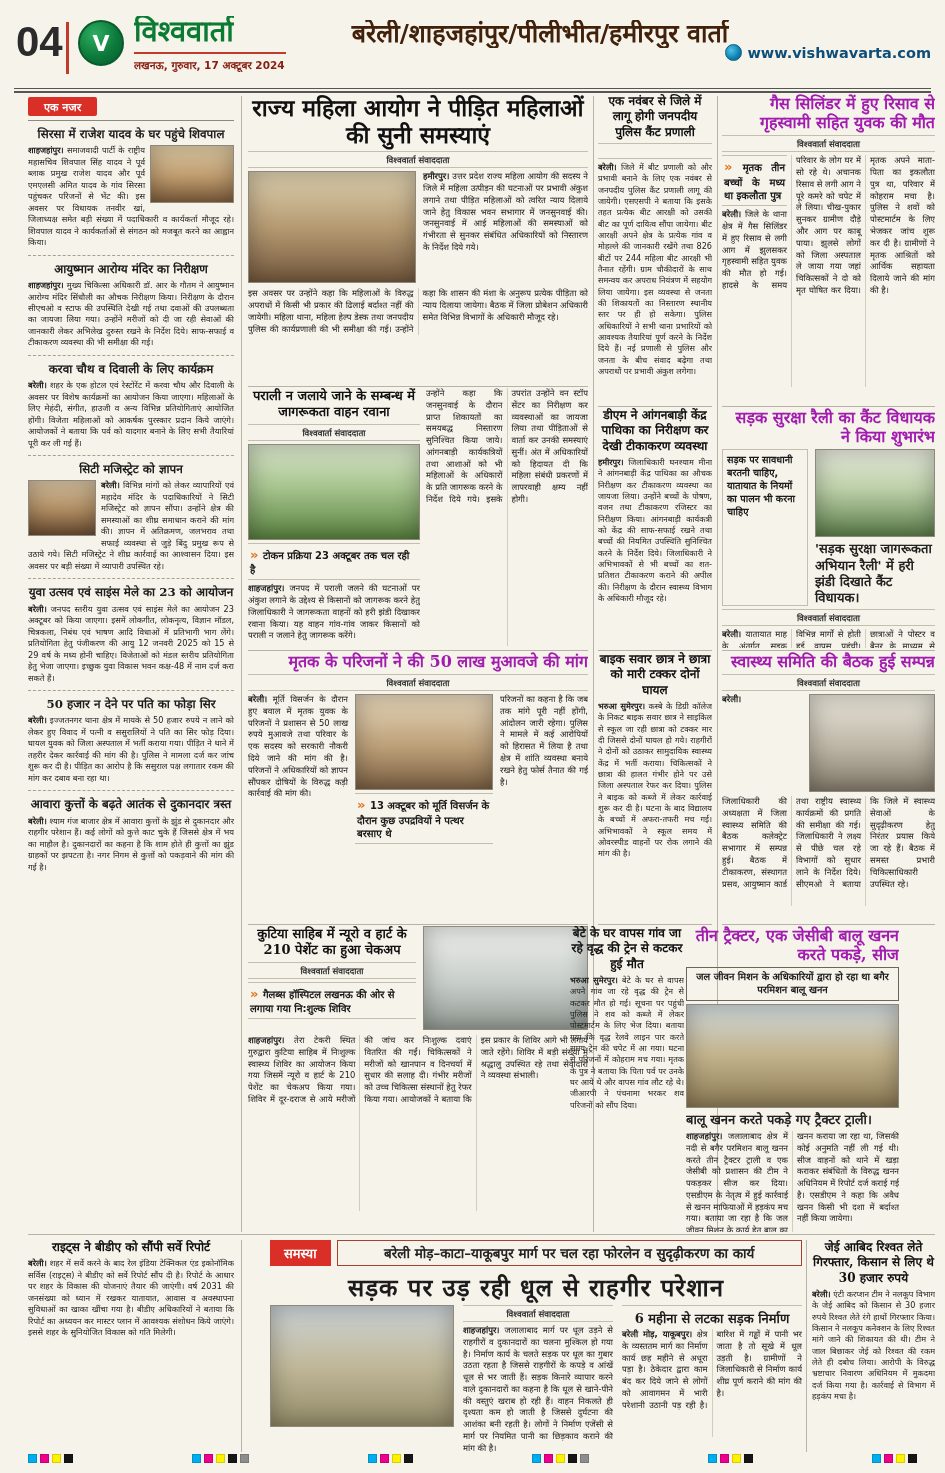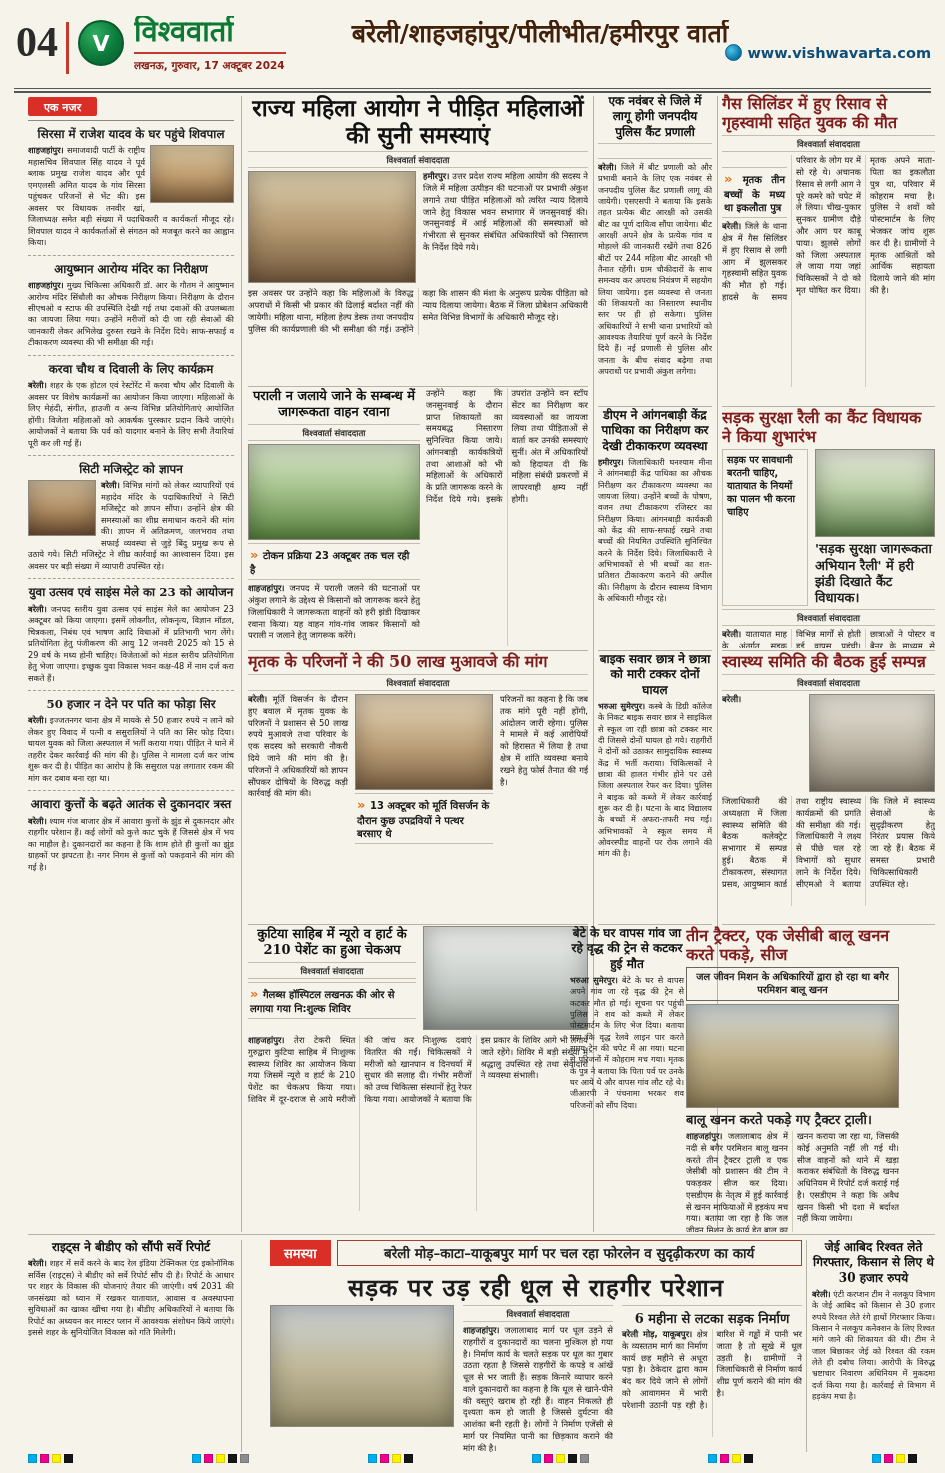--- a/index.html
+++ b/index.html
@@ -7,21 +7,21 @@
   body {
     position:relative;
     background:#f6f3ea;
     font-family:"DejaVu Sans", sans-serif;
     color:#1c1c1c;
     -webkit-font-smoothing:antialiased;
   }
   .abs { position:absolute; overflow:hidden; }
 
   
-  .pagenum { left:16px; top:18px; font-size:42px; font-weight:bold; color:#2b2b2b; font-family:Liberation Serif, serif;text-align:right; }
+  .pagenum { left:16px; top:18px; font-size:42px; font-weight:bold; color:#2b2b2b; font-family:Liberation Sans, sans-serif;text-align:right; }
   .hdr-vbar { left:66px; top:22px; width:3px; height:52px; background:#c23a2b; }
   .logo { left:78px; top:20px; width:46px; height:46px; border-radius:50%;
           background:radial-gradient(circle at 35% 30%, #2fae62 0%, #0c7a3a 55%, #065a33 100%);
           border:2px solid #0a5c2e; color:#fff; font-weight:bold; font-size:22px;
           display:flex; align-items:center; justify-content:center; }
   .masthead { left:134px; top:16px; font-size:29px; font-weight:bold; color:#0b7a33; line-height:1.05;
               font-family:"DejaVu Serif", serif; }
   .mast-rule { left:134px; top:52px; width:152px; height:2px; background:#c23a2b; }
   .dateline-top { left:134px; top:58px; font-size:10.5px; color:#8a2014; font-weight:bold; }
   .region-strip { left:300px; top:20px; width:480px; text-align:center; font-size:25px; font-weight:bold;
@@ -33,21 +33,21 @@
   .website span { font-size:14.5px; font-weight:bold; color:#0e4e79; }
   .hdr-rule { left:14px; right:14px; top:88px; height:5px; border-top:1px solid #555; border-bottom:2px solid #555; position:absolute; }
 
   
   .vline { width:1px; background:#b9b2a6; }
   .hline { height:1px; background:#b9b2a6; }
 
   
   .h-xl { font-size:23px; line-height:1.18; font-weight:bold; text-align:center; color:#111;
           font-family:"DejaVu Serif", serif; }
-  .h-lg { font-size:16px; line-height:1.2; font-weight:bold; text-align:left; color:#7f1d1d;
+  .h-lg { font-size:16px; line-height:1.2; font-weight:bold; text-align:right; color:#a21caf;
           font-family:"DejaVu Serif", serif; }
   .h-md { font-size:13px; line-height:1.25; font-weight:bold; text-align:center; color:#111;
           font-family:"DejaVu Serif", serif; }
   .h-sm { font-size:12px; line-height:1.28; font-weight:bold; text-align:center; color:#111;
           font-family:"DejaVu Serif", serif; }
   .byline { text-align:center; font-size:8.5px; font-weight:bold; color:#333;
             border-top:1px solid #c4bdb0; border-bottom:1px solid #c4bdb0; padding:2px 0; margin:3px 0; }
   .body { font-size:8.4px; line-height:1.4; text-align:justify; color:#222; }
   .body b { font-weight:bold; }
   .cols-2 { column-count:2; column-gap:9px; column-rule:1px solid #d3ccbe; }
@@ -286,21 +286,21 @@
 <div class="abs blk-train">
   <h3 class="h-sm">बेटे के घर वापस गांव जा रहे वृद्ध की ट्रेन से कटकर हुई मौत</h3>
   <p class="body" style="margin-top:3px;"><b>भरुआ सुमेरपुर।</b>
     <span>बेटे के घर से वापस अपने गांव जा रहे वृद्ध की ट्रेन से कटकर मौत हो गई। सूचना पर पहुंची पुलिस ने शव को कब्जे में लेकर पोस्टमार्टम के लिए भेज दिया। बताया गया कि वृद्ध रेलवे लाइन पार करते समय ट्रेन की चपेट में आ गया। घटना से परिजनों में कोहराम मच गया। मृतक के पुत्र ने बताया कि पिता पर्व पर उनके घर आये थे और वापस गांव लौट रहे थे। जीआरपी ने पंचनामा भरकर शव परिजनों को सौंप दिया।</span></p>
 </div>
 
 <div class="abs blk-gas">
   <h2 class="h-lg">गैस सिलिंडर में हुए रिसाव से गृहस्वामी सहित युवक की मौत</h2>
   <div class="byline">विश्ववार्ता संवाददाता</div>
   <div class="cols-3 body" style="height:232px;">
-    <div class="pull" style="margin-top:12px;">मृतक तीन बच्चों के मध्य था इकलौता पुत्र</div>
+    <div class="pull" style="margin-top:0;">मृतक तीन बच्चों के मध्य था इकलौता पुत्र</div>
     <b>बरेली।</b>
     <span>जिले के थाना क्षेत्र में गैस सिलिंडर में हुए रिसाव से लगी आग में झुलसकर गृहस्वामी सहित युवक की मौत हो गई। हादसे के समय परिवार के लोग घर में सो रहे थे। अचानक रिसाव से लगी आग ने पूरे कमरे को चपेट में ले लिया। चीख-पुकार सुनकर ग्रामीण दौड़े और आग पर काबू पाया। झुलसे लोगों को जिला अस्पताल ले जाया गया जहां चिकित्सकों ने दो को मृत घोषित कर दिया। मृतक अपने माता-पिता का इकलौता पुत्र था, परिवार में कोहराम मचा है। पुलिस ने शवों को पोस्टमार्टम के लिए भेजकर जांच शुरू कर दी है। ग्रामीणों ने मृतक आश्रितों को आर्थिक सहायता दिलाये जाने की मांग की है।</span>
   </div>
 </div>
 
 <div class="abs blk-rally">
   <h2 class="h-lg">सड़क सुरक्षा रैली का कैंट विधायक ने किया शुभारंभ</h2>
   <div class="row" style="margin-top:3px;">
     <div class="intro-box">सड़क पर सावधानी बरतनी चाहिए, यातायात के नियमों का पालन भी करना चाहिए</div>
     <div style="flex:1;">

